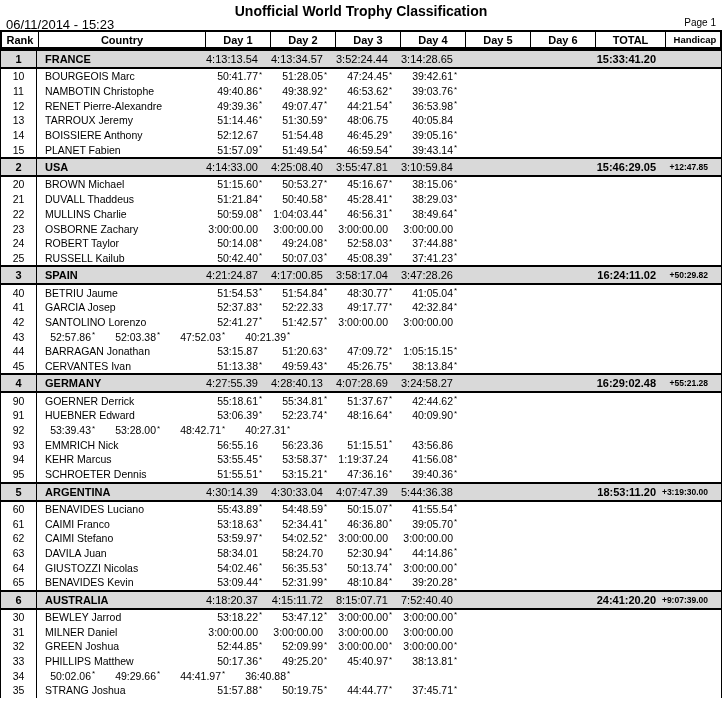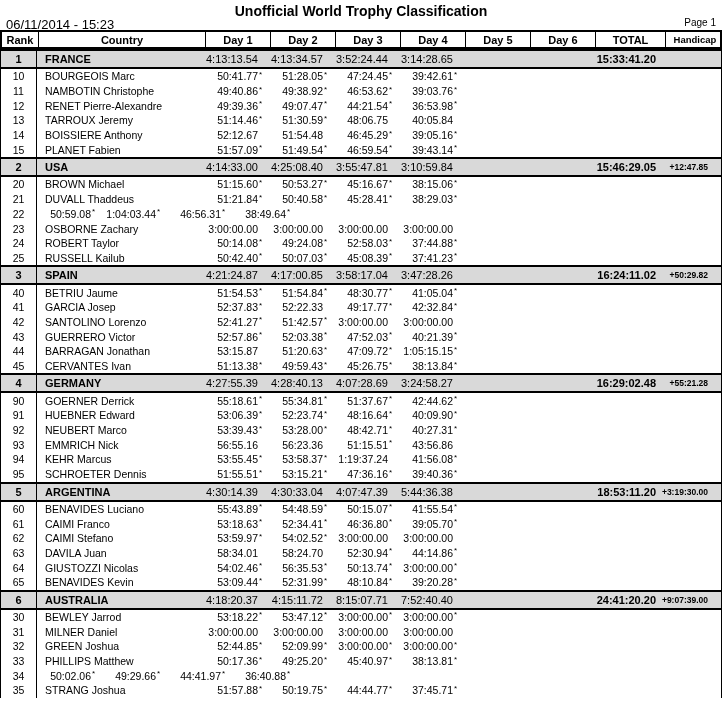--- a/index.html
+++ b/index.html
@@ -389,20 +389,21 @@
               </div>
               <div class="daycell c-day">
                 <div class="t"></div>
                 <div class="star-slot"></div>
               </div>
               <div class="c-total"></div>
               <div class="c-hand"></div>
             </div>
             <div class="row rider-row">
               <div class="c-rank">22</div>
+              <div class="c-country">MULLINS Charlie</div>
               <div class="daycell c-day">
                 <div class="t">50:59.08</div>
                 <div class="star-slot">*</div>
               </div>
               <div class="daycell c-day">
                 <div class="t">1:04:03.44</div>
                 <div class="star-slot">*</div>
               </div>
               <div class="daycell c-day">
                 <div class="t">46:56.31</div>
@@ -632,21 +633,20 @@
               </div>
               <div class="daycell c-day">
                 <div class="t"></div>
                 <div class="star-slot"></div>
               </div>
               <div class="c-total"></div>
               <div class="c-hand"></div>
             </div>
             <div class="row rider-row">
               <div class="c-rank">43</div>
-              <div class="c-country">GUERRERO Victor</div>
               <div class="daycell c-day">
                 <div class="t">52:57.86</div>
                 <div class="star-slot">*</div>
               </div>
               <div class="daycell c-day">
                 <div class="t">52:03.38</div>
                 <div class="star-slot">*</div>
               </div>
               <div class="daycell c-day">
                 <div class="t">47:52.03</div>
@@ -816,21 +816,20 @@
               </div>
               <div class="daycell c-day">
                 <div class="t"></div>
                 <div class="star-slot"></div>
               </div>
               <div class="c-total"></div>
               <div class="c-hand"></div>
             </div>
             <div class="row rider-row">
               <div class="c-rank">92</div>
-              <div class="c-country">NEUBERT Marco</div>
               <div class="daycell c-day">
                 <div class="t">53:39.43</div>
                 <div class="star-slot">*</div>
               </div>
               <div class="daycell c-day">
                 <div class="t">53:28.00</div>
                 <div class="star-slot">*</div>
               </div>
               <div class="daycell c-day">
                 <div class="t">48:42.71</div>

